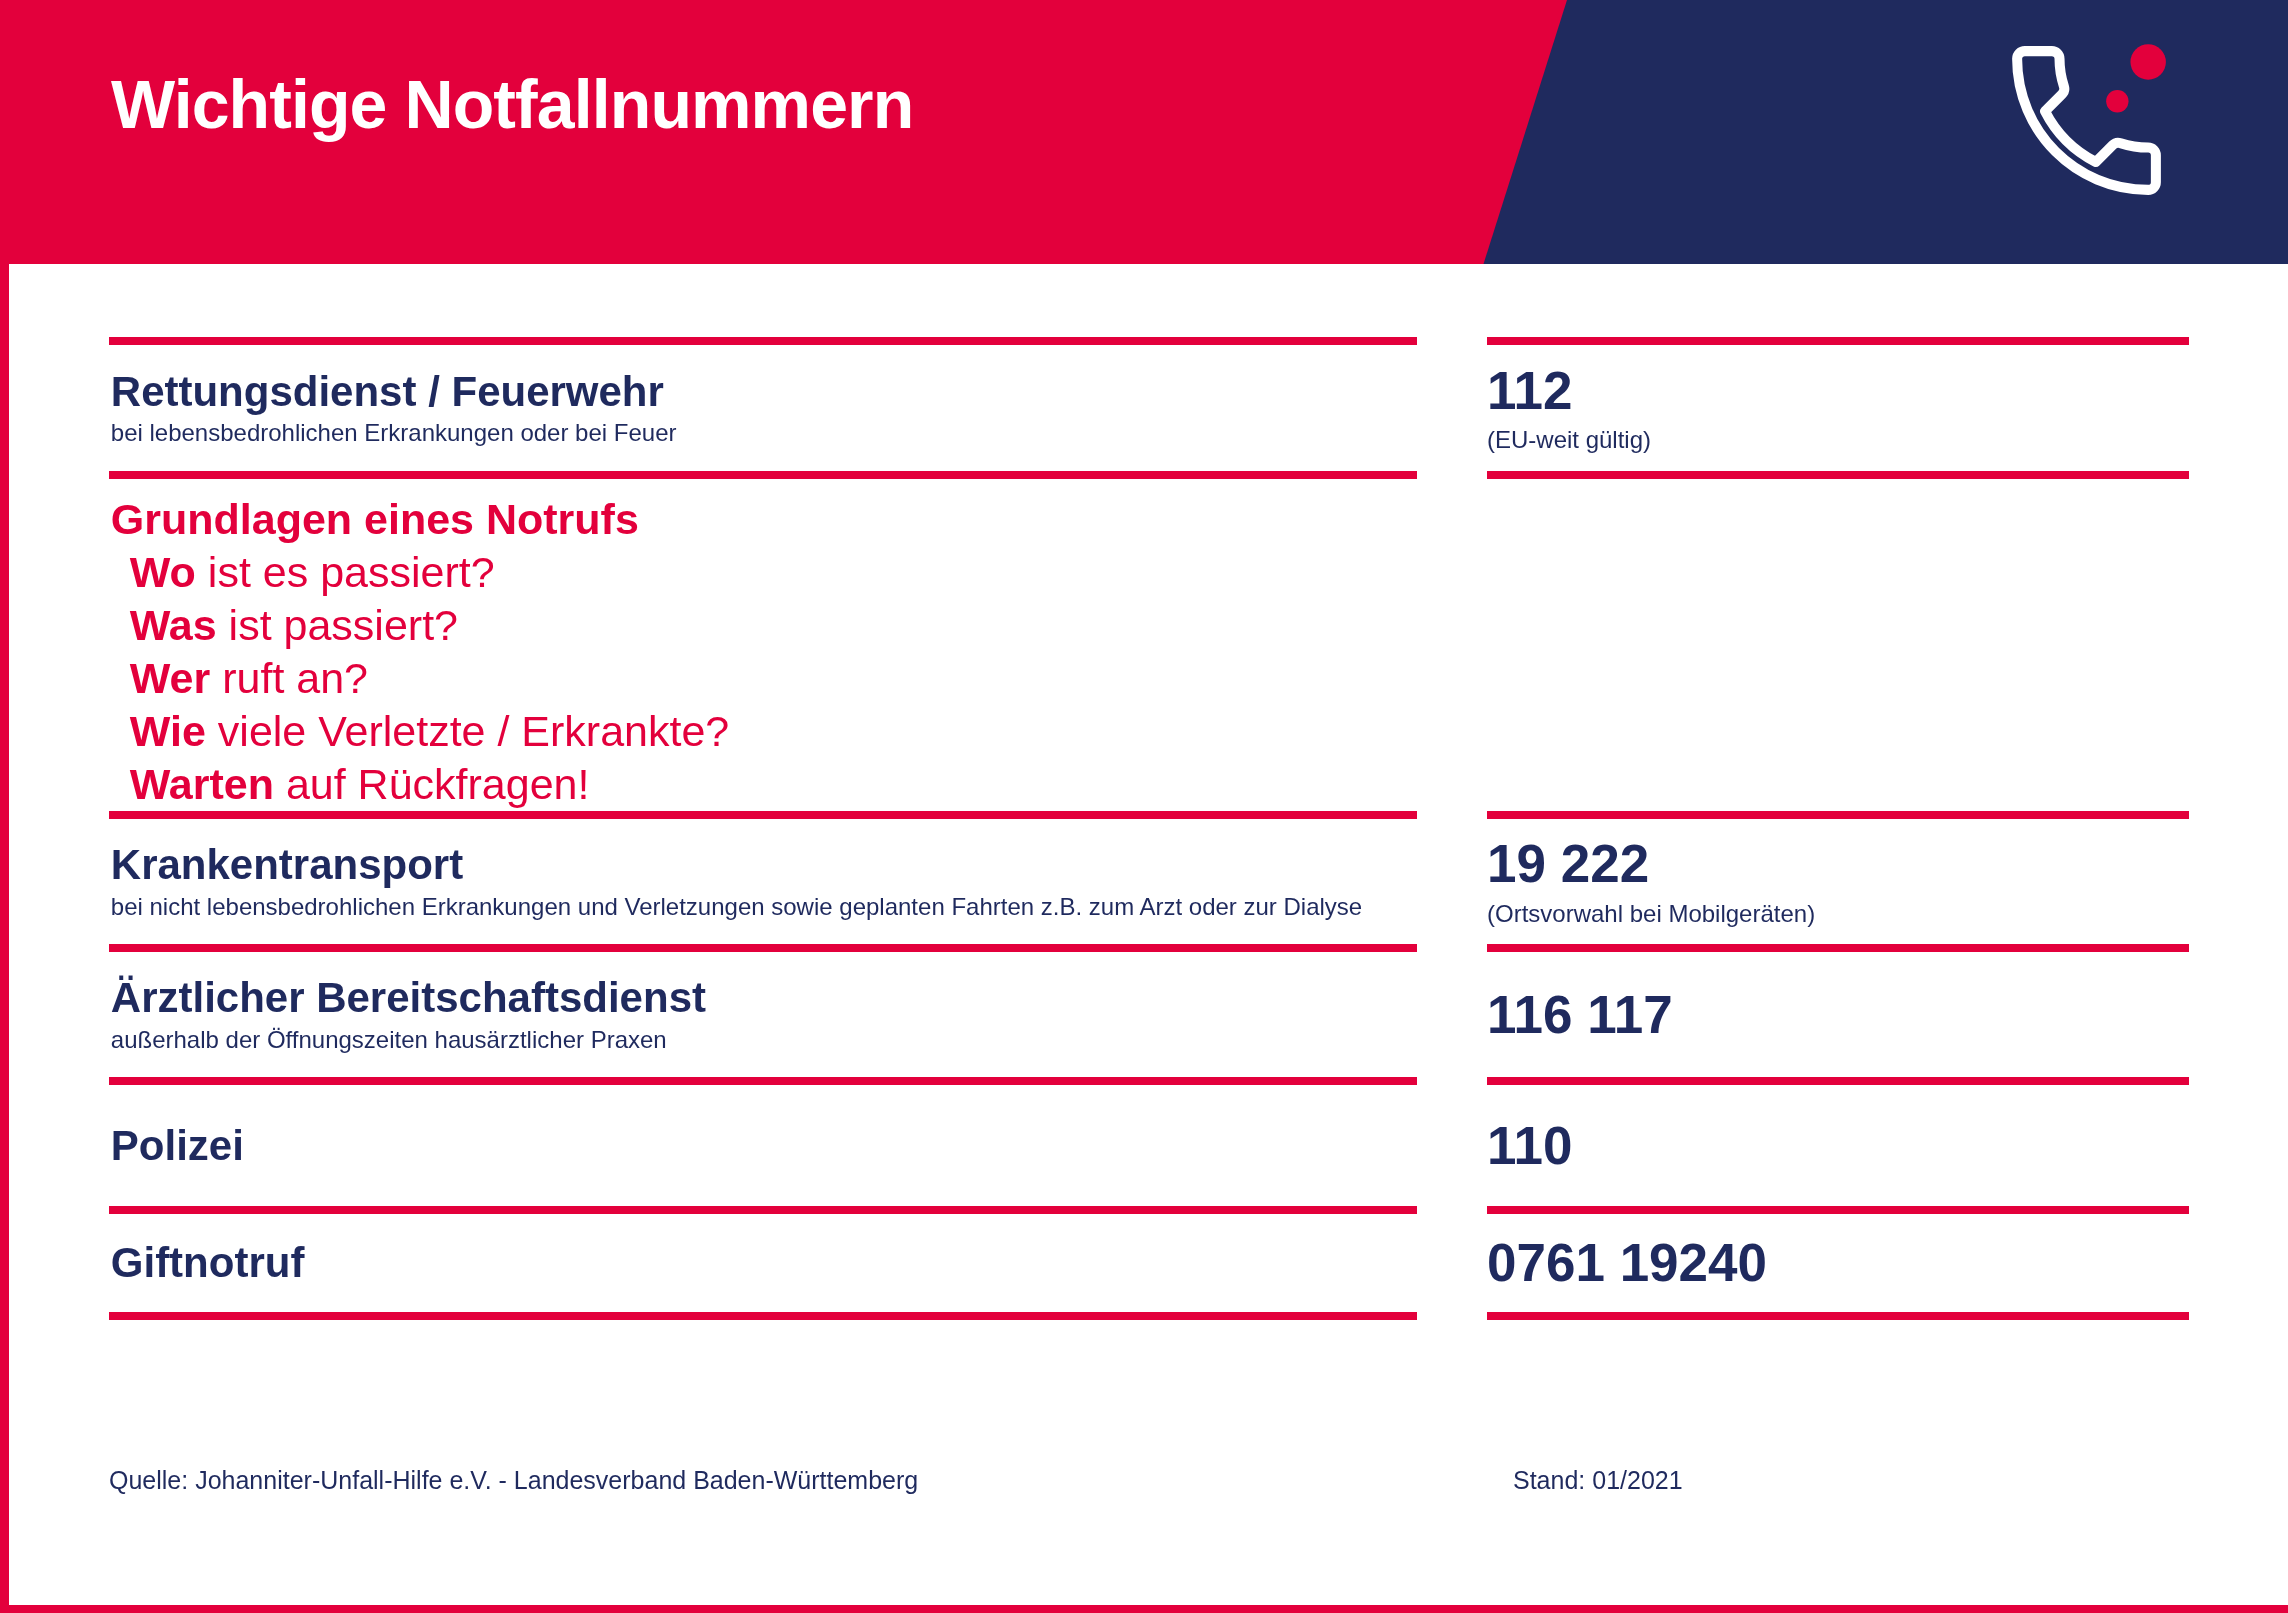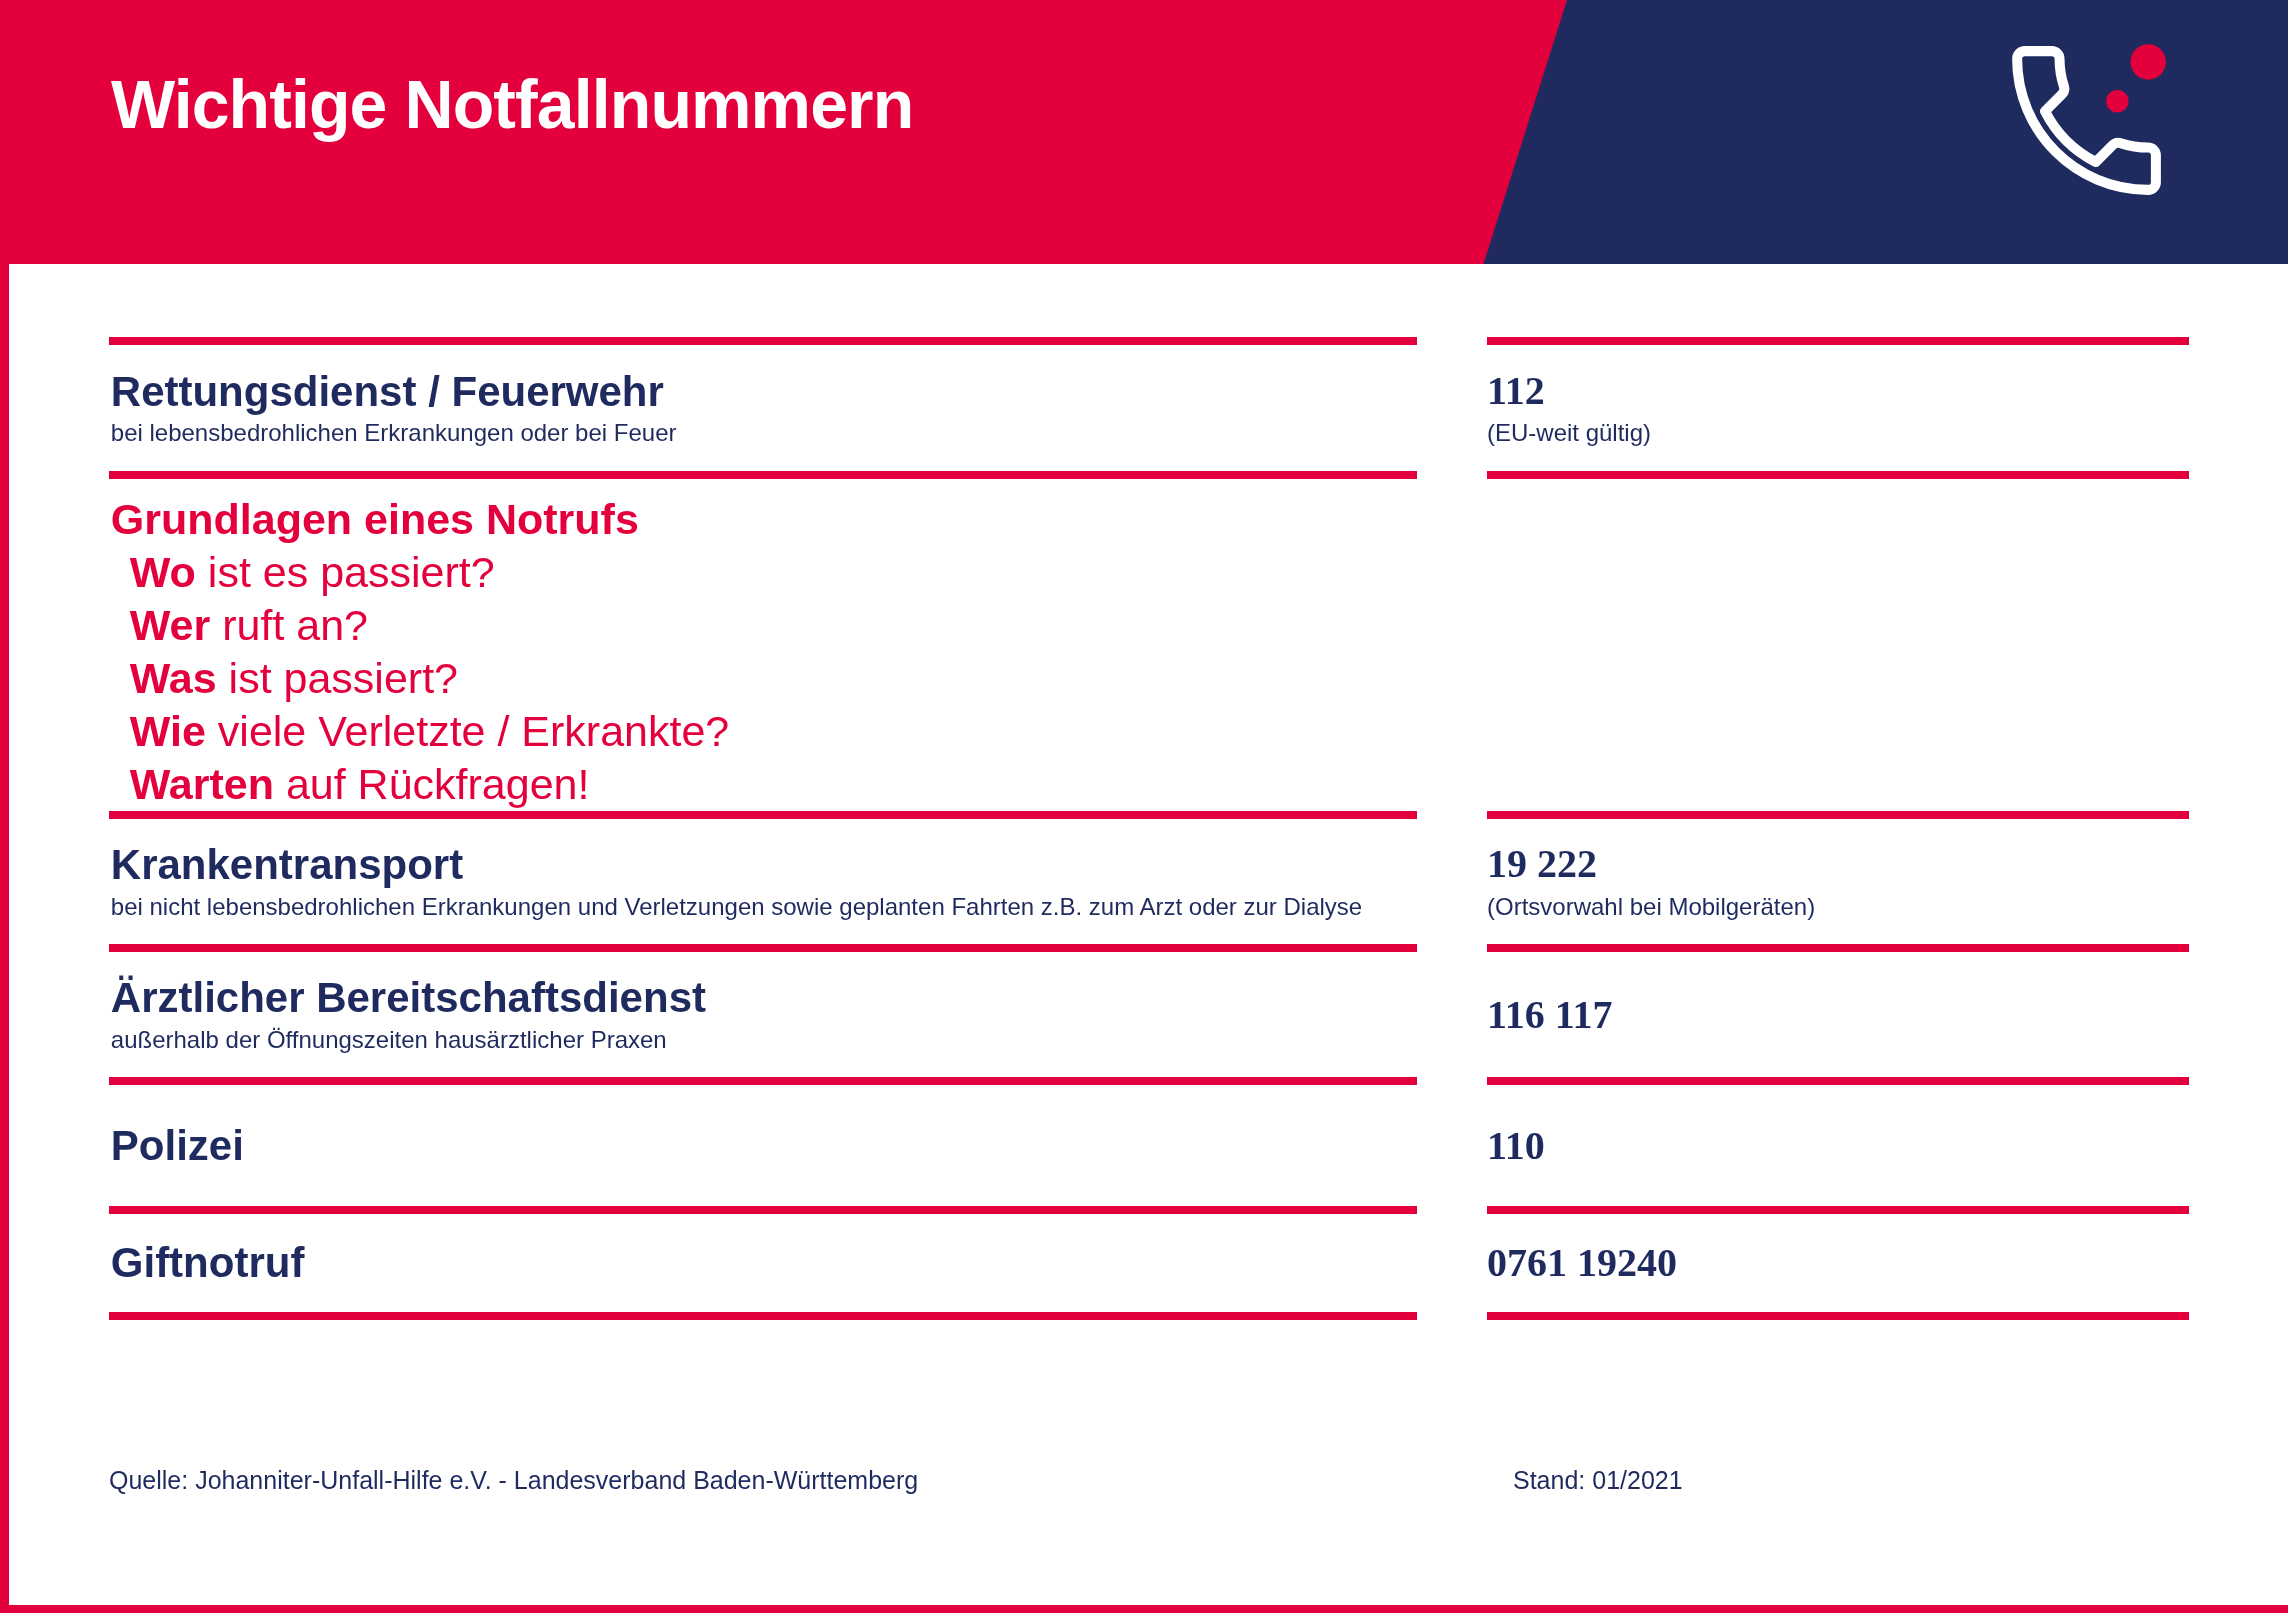--- a/index.html
+++ b/index.html
@@ -48,21 +48,21 @@
   .cell.left{padding-left:1.8px;}
   .h-r1{height:134px;}
   .h-r2{height:340px;}
   .h-r3{height:133px;}
   .h-r4{height:133px;}
   .h-r5{height:129px;}
   .h-r6{height:106px;}
   .h-end{height:8.3px;}
   .svc-title{font-size:42px;font-weight:bold;color:var(--navy);line-height:1.08;margin:0;}
   .svc-sub{font-size:24px;color:var(--navy);line-height:1.12;margin-top:6.5px;}
-  .num{font-size:40px;font-weight:bold;color:var(--navy);line-height:1.08;font-family:Liberation Serif, serif;}
+  .num{font-size:53px;font-weight:bold;color:var(--navy);line-height:1.08;}
   .num-note{font-size:24px;color:var(--navy);margin-top:7px;}
   
   .basics{color:var(--red);font-size:43px;line-height:53px;padding-top:14.8px;justify-content:flex-end;}
   .basics .lead{font-weight:bold;margin-left:19px;}
   .basics-heading{font-weight:bold;}
   
   .footer{
     position:absolute;left:109px;top:1466px;
     display:grid;grid-template-columns:1308px 702px;column-gap:70px;
     font-size:25px;color:var(--navy);
@@ -97,22 +97,22 @@
       <div class="svc-sub">bei lebensbedrohlichen Erkrankungen oder bei Feuer</div>
     </div>
     <div class="cell h-r1">
       <div class="num">112</div>
       <div class="num-note">(EU-weit gültig)</div>
     </div>
 
     <div class="cell left h-r2 basics">
       <div class="basics-heading">Grundlagen eines Notrufs</div>
       <div><span class="lead">Wo</span><span> ist es passiert?</span></div>
+      <div><span class="lead">Was</span><span> ist passiert?</span></div>
       <div><span class="lead">Wer</span><span> ruft an?</span></div>
-      <div><span class="lead">Was</span><span> ist passiert?</span></div>
       <div><span class="lead">Wie</span><span> viele Verletzte / Erkrankte?</span></div>
       <div><span class="lead">Warten</span><span> auf Rückfragen!</span></div>
     </div>
     <div class="cell h-r2"></div>
 
     <div class="cell left h-r3">
       <div class="svc-title">Krankentransport</div>
       <div class="svc-sub">bei nicht lebensbedrohlichen Erkrankungen und Verletzungen sowie geplanten Fahrten z.B. zum Arzt oder zur Dialyse</div>
     </div>
     <div class="cell h-r3">

